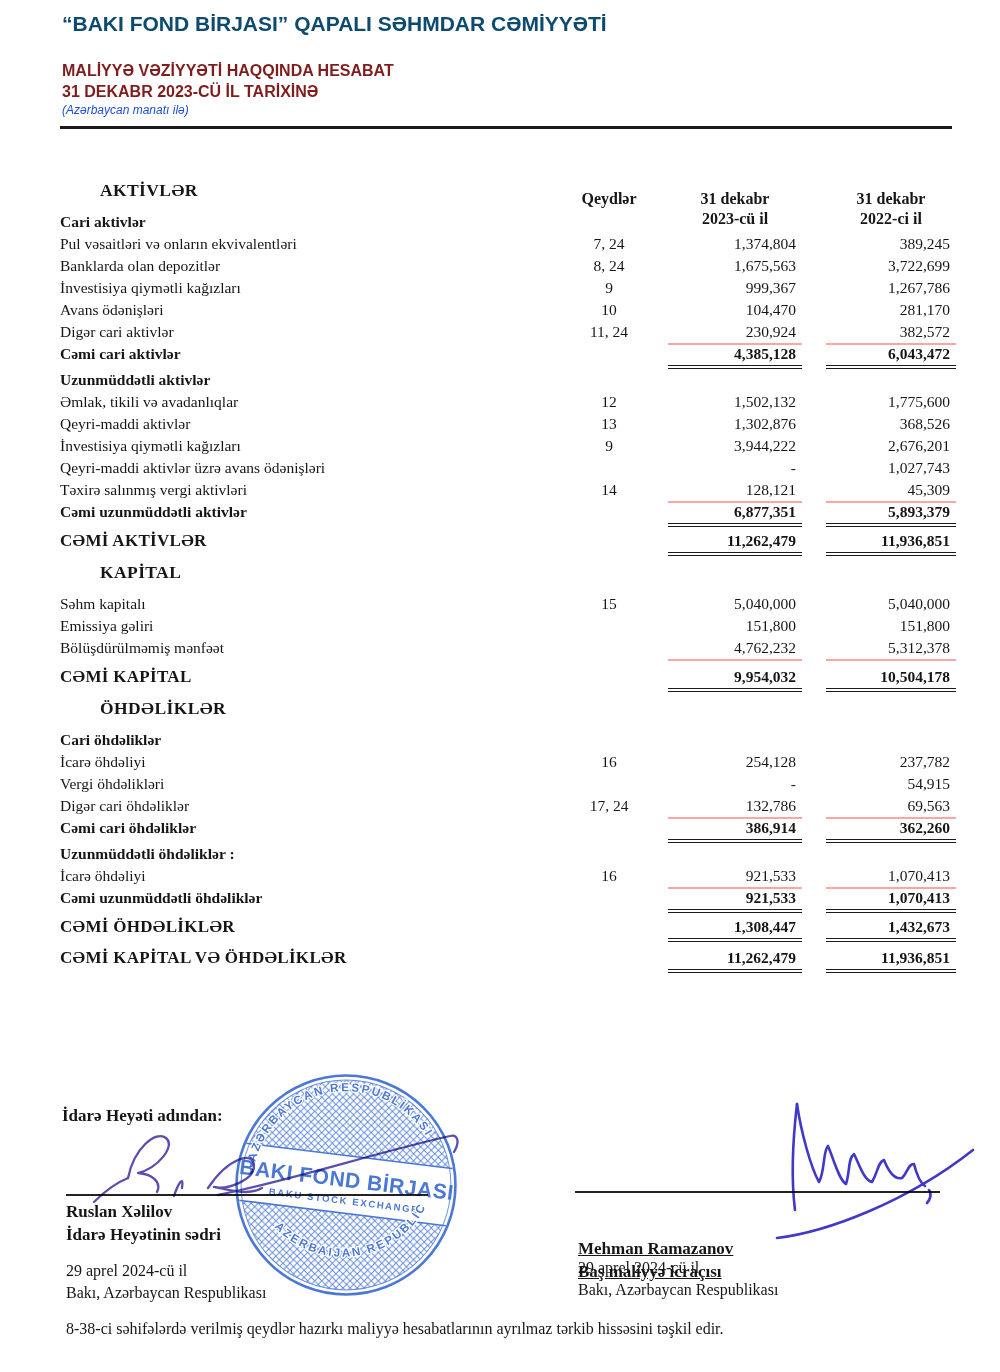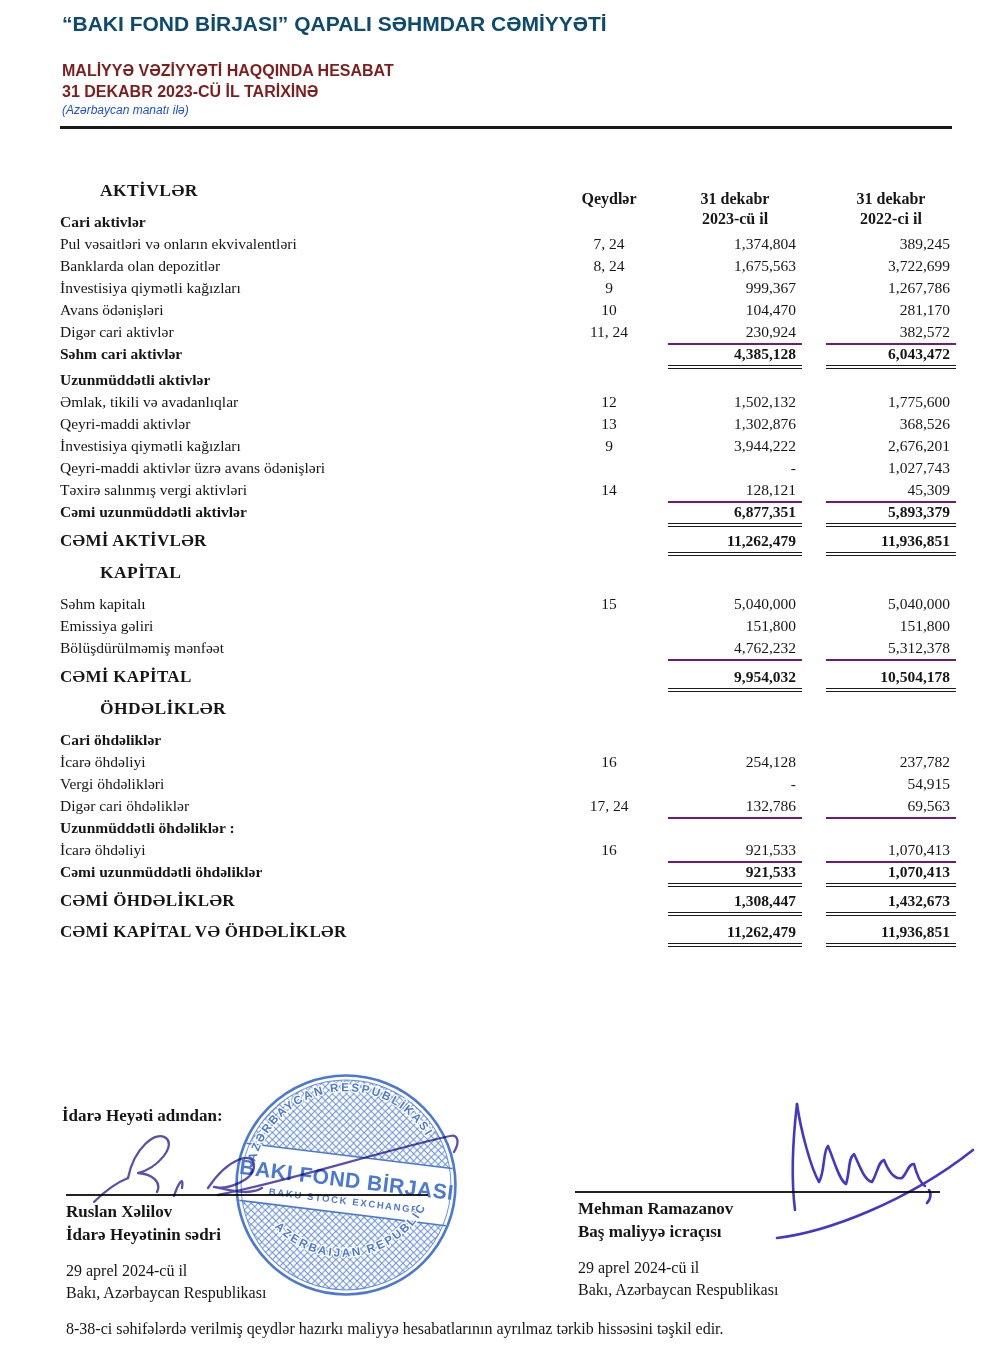--- a/index.html
+++ b/index.html
@@ -46,35 +46,35 @@
   .row{height:22px;line-height:22px;font-size:15.5px;}
   .c-label{grid-column:1;padding-right:4px;white-space:nowrap;}
   .c-notes{grid-column:2;text-align:center;}
   .c-v1{grid-column:3;text-align:right;padding-right:6px;}
   .c-gap{grid-column:4;}
   .c-v2{grid-column:5;text-align:right;padding-right:6px;}
   .row.heading{margin-top:9px;margin-bottom:10px;margin-left:40px;}
   .row.heading .c-label{font-weight:700;font-size:17.5px;letter-spacing:.4px;}
   .row.group{}
   .row.group .c-label{font-weight:700;}
-  .row.item-rule .c-v1,.row.item-rule .c-v2{border-bottom:2px solid #701a75;text-align:right;}
+  .row.item-rule .c-v1,.row.item-rule .c-v2{border-bottom:2px solid #fca5a5;text-align:right;}
   .row.total,.row.grand{font-weight:700;}
   .row.total .c-v1,.row.total .c-v2,
   .row.grand .c-v1,.row.grand .c-v2{border-bottom:4px double #1a1a1a;}
   .row.total{margin-bottom:4px;}
   .row.grand{margin-top:7px;margin-bottom:9px;}
   .row.grand .c-label{font-size:17px;letter-spacing:.3px;}
   
   .on-behalf{position:absolute;left:62px;top:1106px;font-weight:700;font-size:17px;}
   .sig-rule{position:absolute;height:2px;background:#222;}
   .sig-rule.left{left:66px;top:1194px;width:362px;}
   .sig-rule.right{left:575px;top:1191px;width:365px;}
   .sig-name{position:absolute;font-weight:700;font-size:17px;line-height:23px;}
   .sig-name.left{left:66px;top:1200px;}
-  .sig-name.right{left:578px;top:1197px;}
+  .sig-name.right{left:578px;top:1237px;text-decoration:underline;}
   .sig-date{position:absolute;font-size:16px;line-height:22px;}
   .sig-date.left{left:66px;top:1260px;}
   .sig-date.right{left:578px;top:1257px;}
   .footer-note{position:absolute;left:66px;top:1320px;width:900px;font-size:16px;}
   
   .stamp{position:absolute;left:230px;top:1068px;width:232px;height:234px;opacity:.93;mix-blend-mode:multiply;z-index:3;}
   .signature{position:absolute;z-index:4;mix-blend-mode:multiply;}
   .signature.left{left:56px;top:1116px;width:420px;height:112px;}
   .signature.right{left:735px;top:1088px;width:250px;height:165px;}
 </style>
@@ -148,21 +148,21 @@
         <div class="c-v2">281,170</div>
       </div>
       <div class="row item-rule">
         <div class="c-label">Digər cari aktivlər</div>
         <div class="c-notes">11, 24</div>
         <div class="c-v1">230,924</div>
         <div class="c-gap"></div>
         <div class="c-v2">382,572</div>
       </div>
       <div class="row total">
-        <div class="c-label">Səhm cari aktivlər</div>
+        <div class="c-label">Cəmi cari aktivlər</div>
         <div class="c-notes"></div>
         <div class="c-v1">4,385,128</div>
         <div class="c-gap"></div>
         <div class="c-v2">6,043,472</div>
       </div>
       <div class="row group">
         <div class="c-label">Uzunmüddətli aktivlər</div>
         <div class="c-notes"></div>
         <div class="c-v1"></div>
         <div class="c-gap"></div>
@@ -279,20 +279,27 @@
         <div class="c-v1">-</div>
         <div class="c-gap"></div>
         <div class="c-v2">54,915</div>
       </div>
       <div class="row item-rule">
         <div class="c-label">Digər cari öhdəliklər</div>
         <div class="c-notes">17, 24</div>
         <div class="c-v1">132,786</div>
         <div class="c-gap"></div>
         <div class="c-v2">69,563</div>
+      </div>
+      <div class="row total">
+        <div class="c-label">Cəmi cari öhdəliklər</div>
+        <div class="c-notes"></div>
+        <div class="c-v1">386,914</div>
+        <div class="c-gap"></div>
+        <div class="c-v2">362,260</div>
       </div>
       <div class="row group">
         <div class="c-label">Uzunmüddətli öhdəliklər :</div>
         <div class="c-notes"></div>
         <div class="c-v1"></div>
         <div class="c-gap"></div>
         <div class="c-v2"></div>
       </div>
       <div class="row item-rule">
         <div class="c-label">İcarə öhdəliyi</div>

